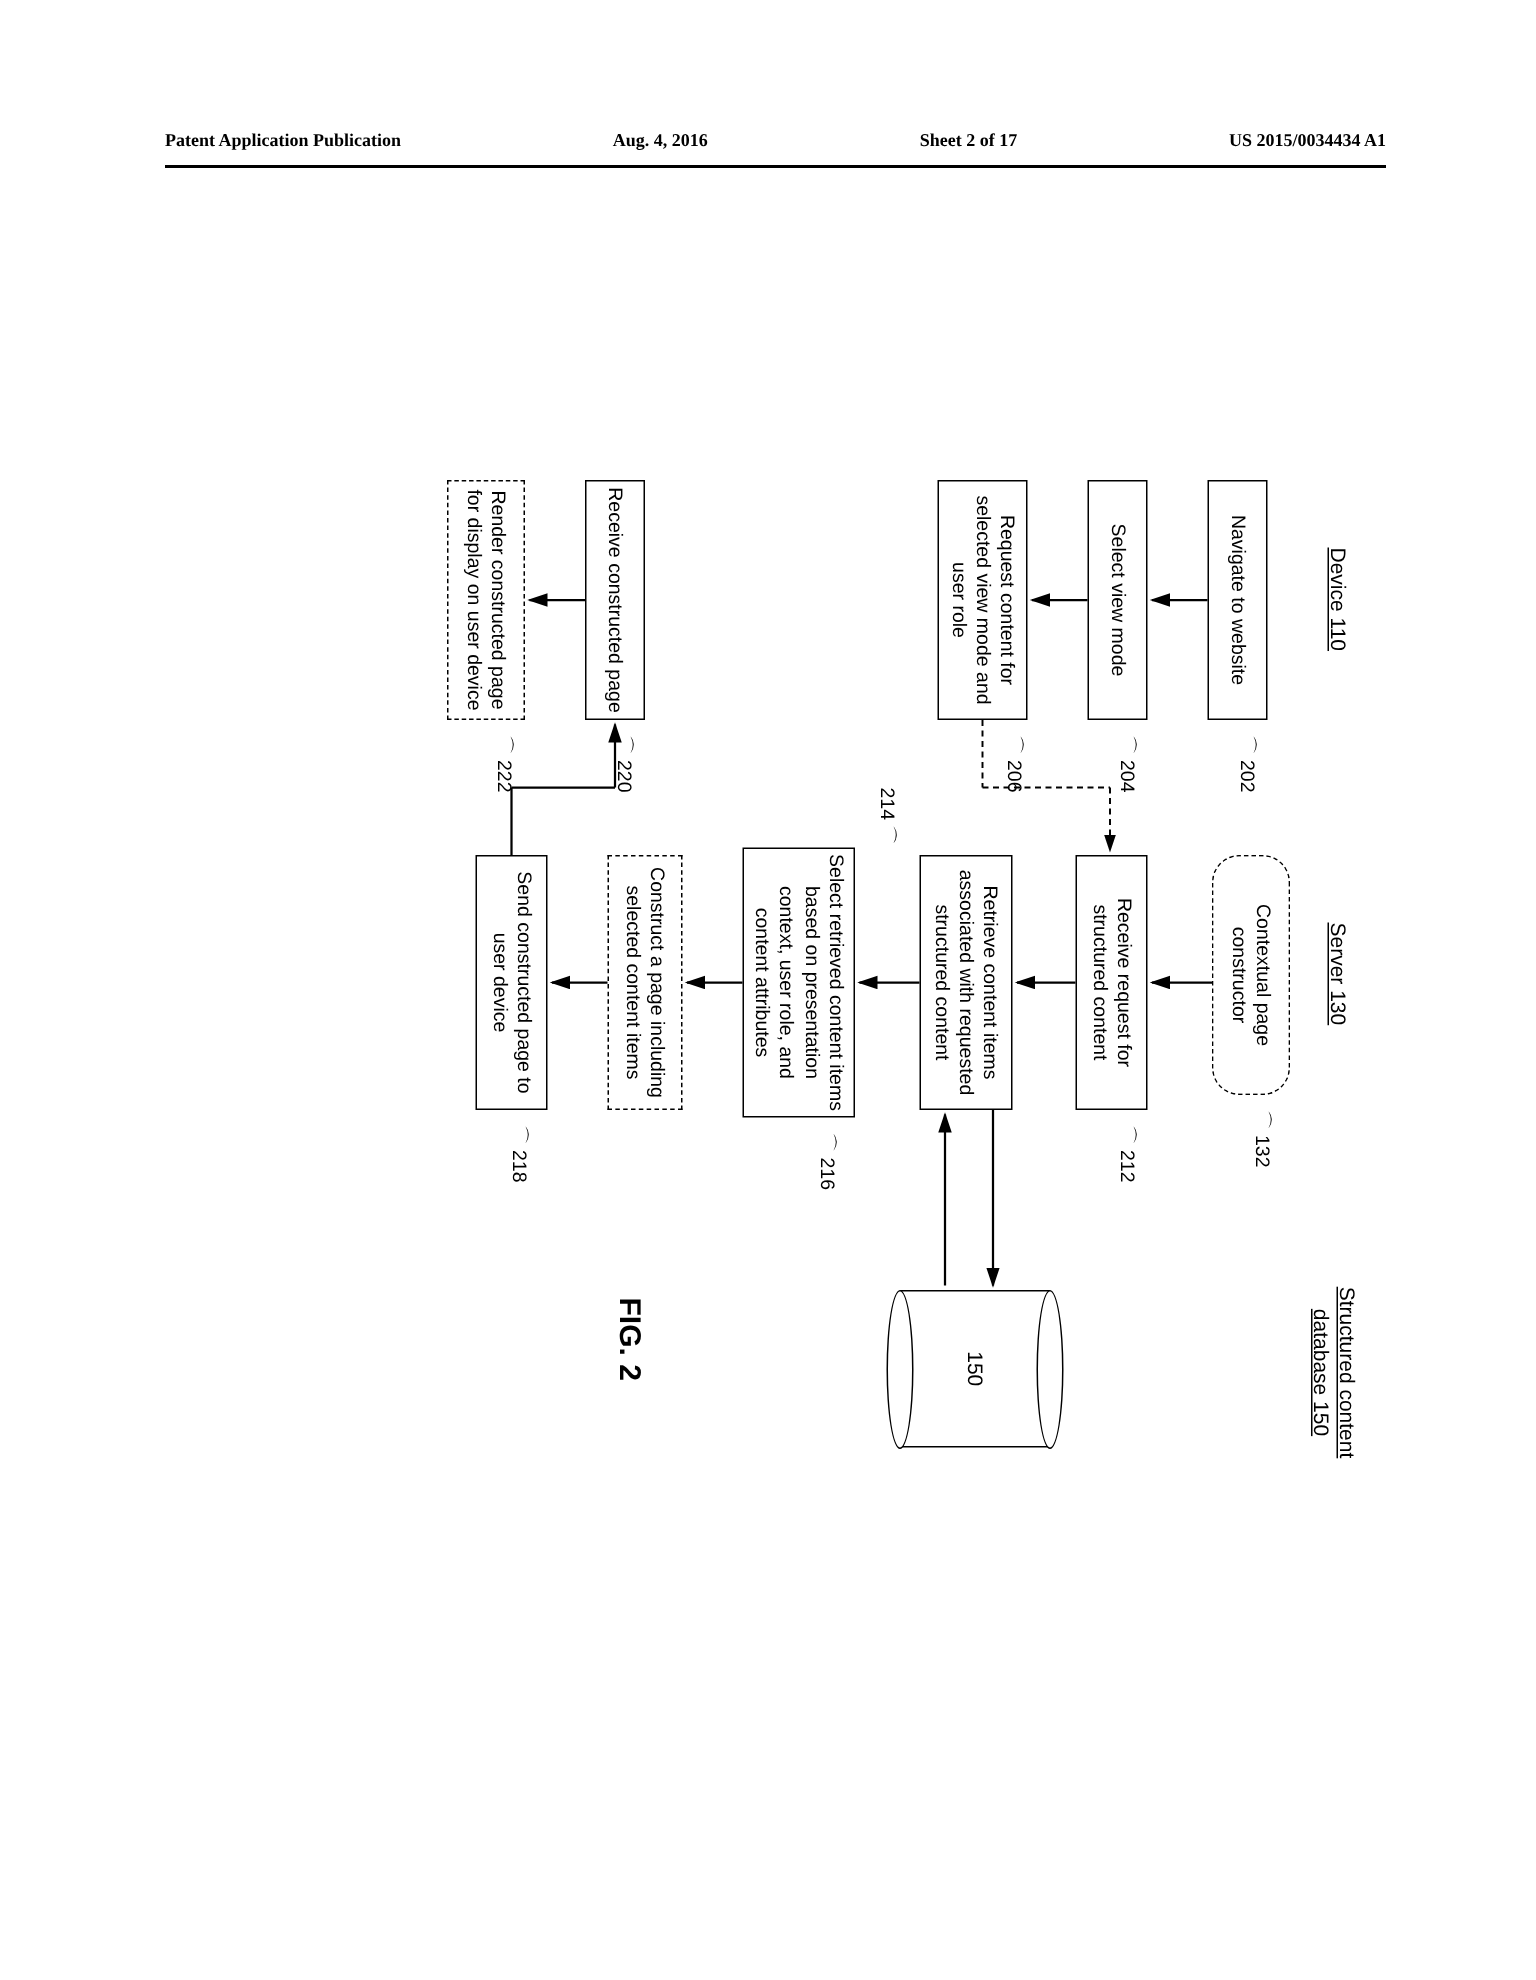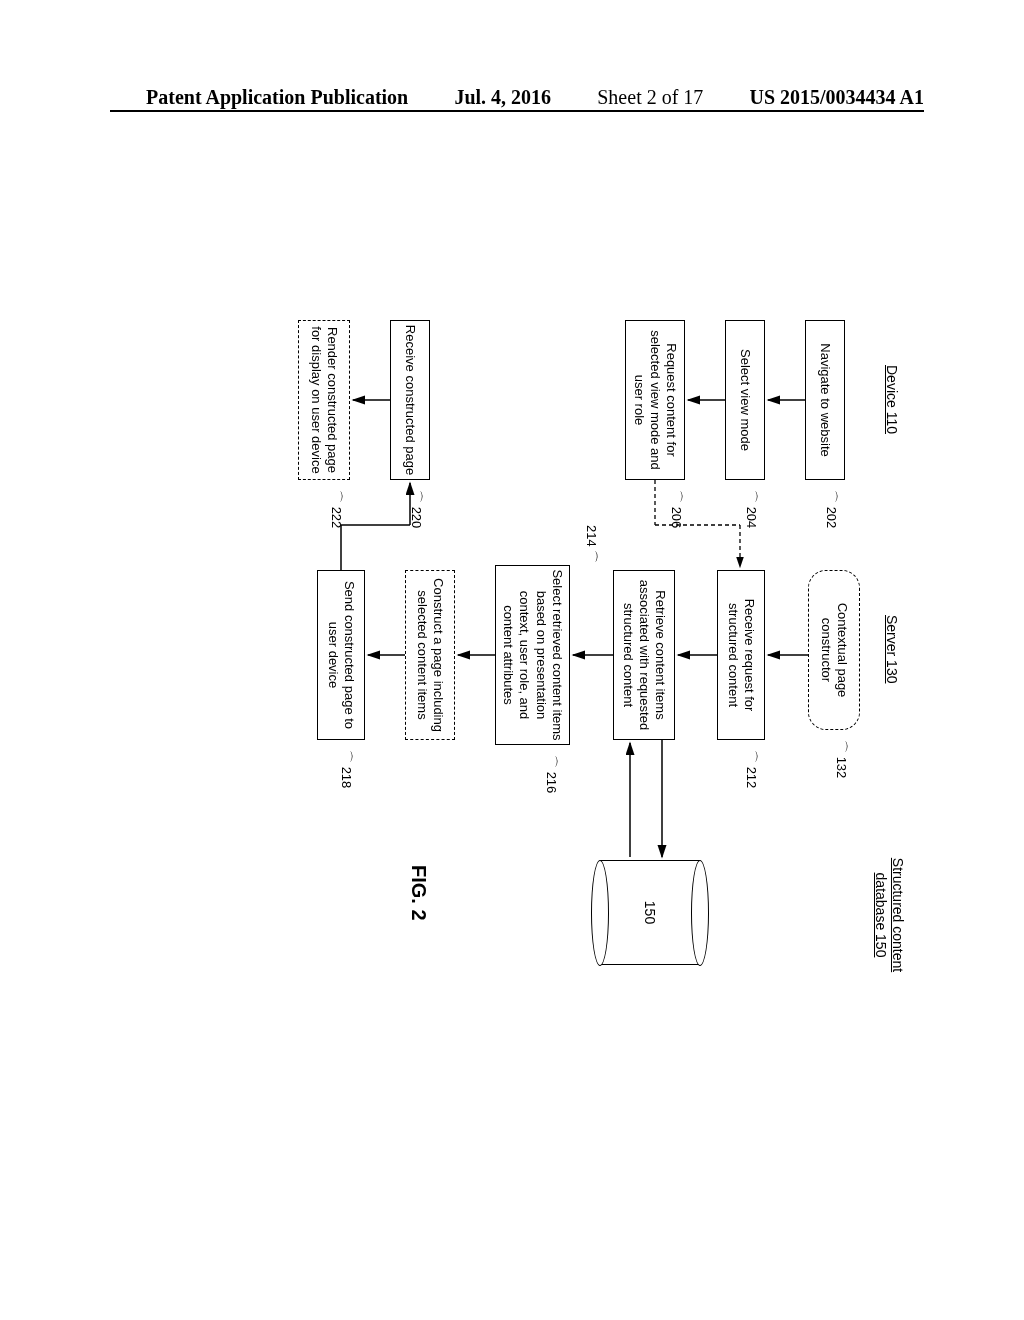--- a/index.html
+++ b/index.html
@@ -12,25 +12,24 @@
     color: #000;
   }
   .header-row {
     position: absolute;
     top: 86px;
     left: 110px;
     right: 100px;
     display: flex;
     justify-content: space-between;
     align-items: baseline;
-    font-size: 20px;
+    font-size: 12px;
     font-weight: bold;
-    margin-left: 36px;
-  }
-  .header-row .sheet { font-weight: normal; }
+  }
+  .header-row .sheet { font-weight: bold; }
   .header-rule {
     position: absolute;
     top: 110px;
     left: 110px;
     right: 100px;
     border-top: 2px solid #000;
   }
 
   .diagram {
     position: absolute;
@@ -117,21 +116,21 @@
     top: 0; left: 0;
     width: 100%; height: 100%;
     pointer-events: none;
   }
 </style>
 </head>
 <body>
 
 <div class="header-row">
   <span>Patent Application Publication</span>
-  <span>Jul. 4, 2016</span>
+  <span>Aug. 4, 2016</span>
   <span class="sheet">Sheet 2 of 17</span>
   <span>US 2015/0034434 A1</span>
 </div>
 <div class="header-rule"></div>
 
 <div class="diagram">
 
   <div class="col-head" style="left:65px; top:0px;">Device 110</div>
   <div class="col-head" style="left:315px; top:0px;">Server 130</div>
   <div class="col-db" style="left:545px; top:-6px; width:140px; text-align:center; line-height:1.2;">

